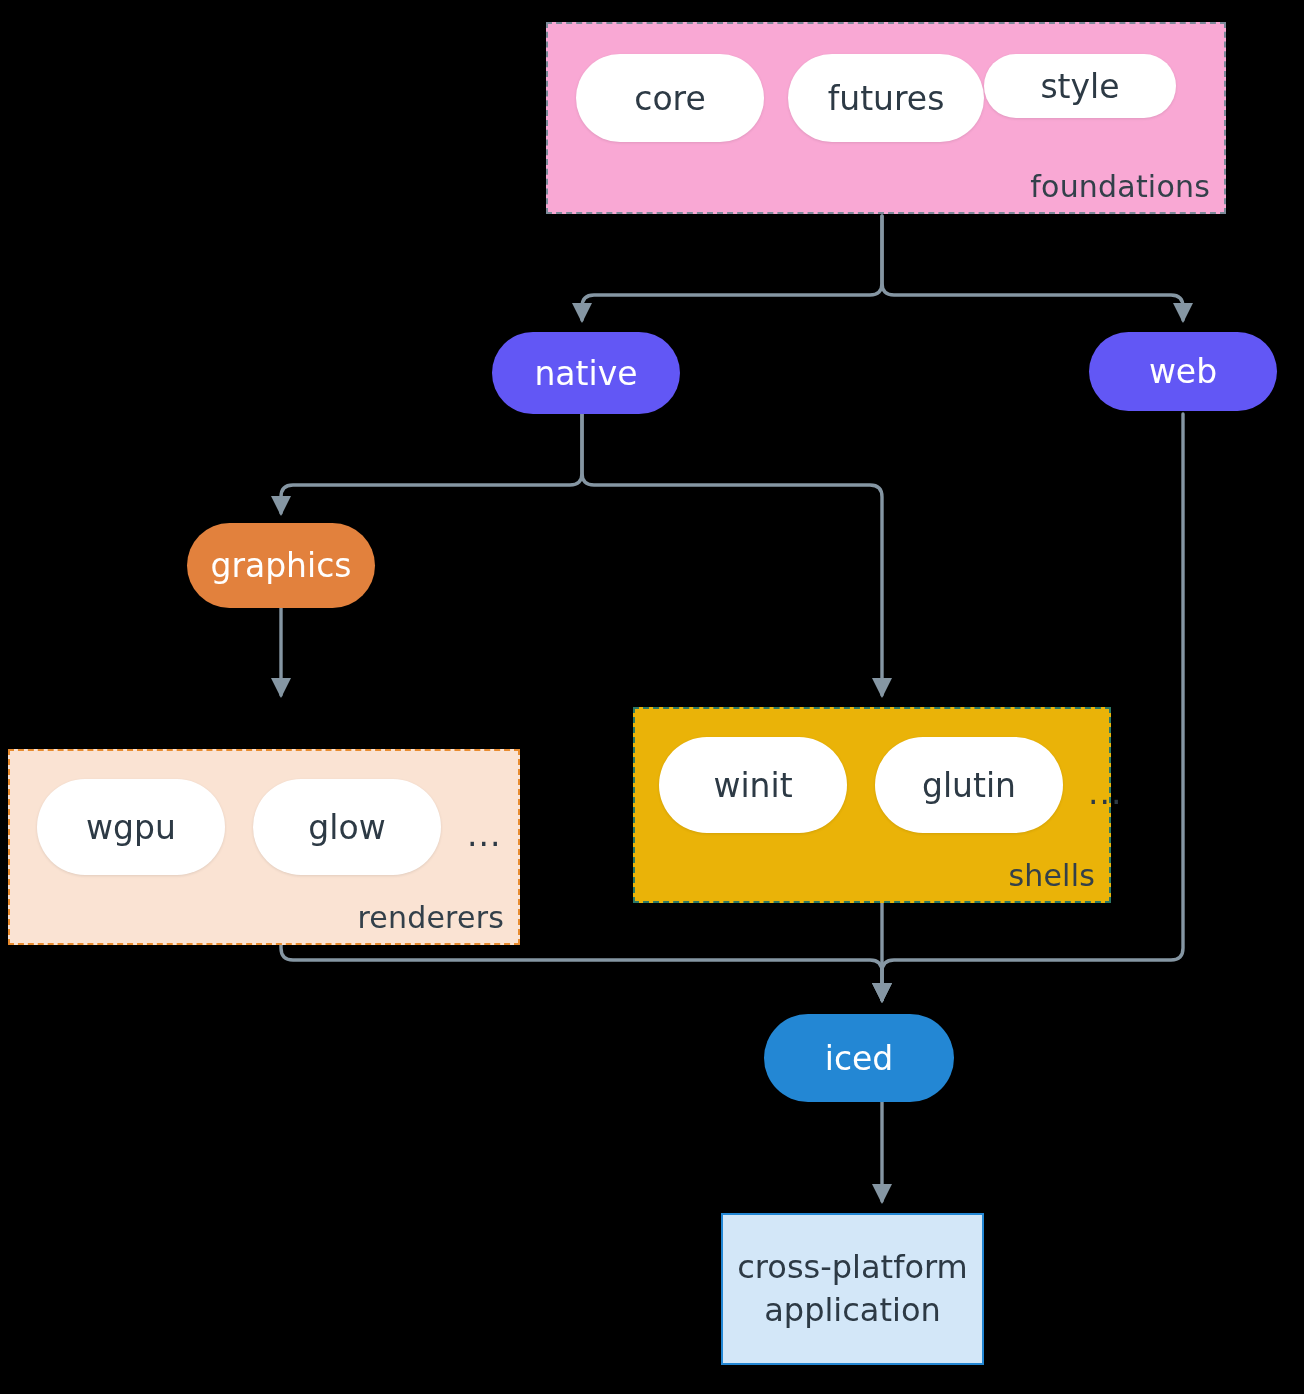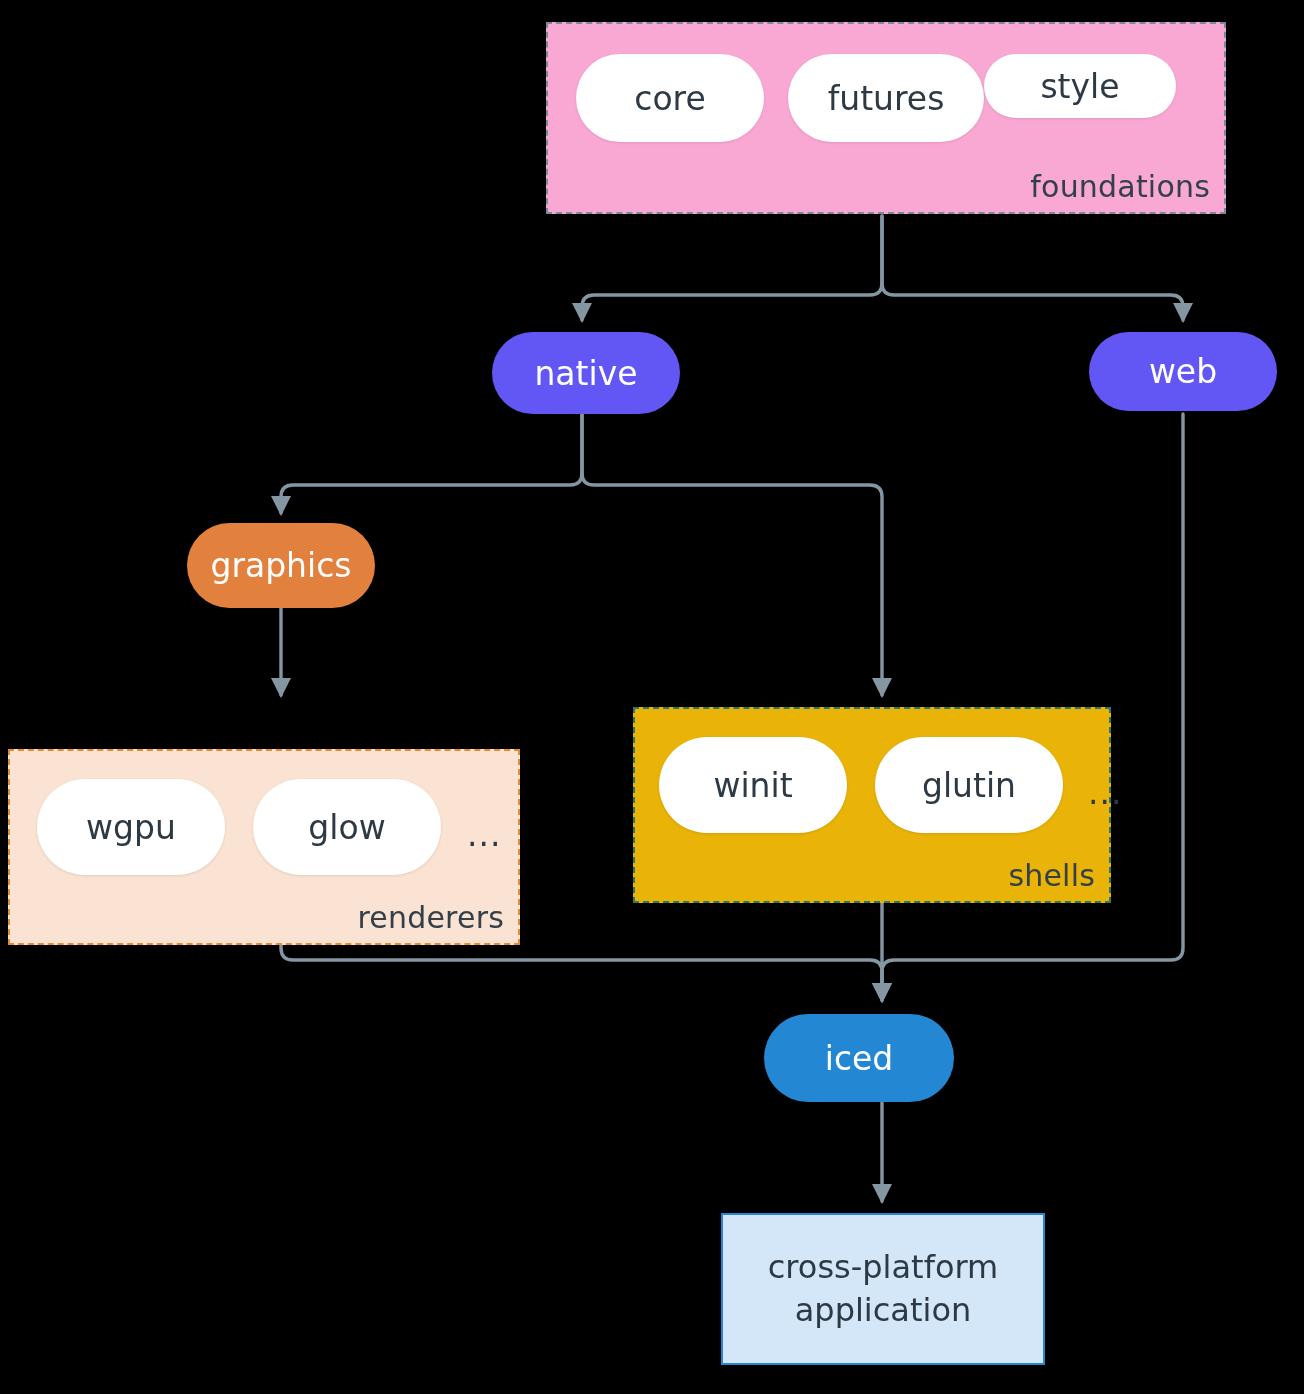--- a/index.html
+++ b/index.html
@@ -109,21 +109,21 @@
     color: #2d3a45;
     letter-spacing: 1px;
     line-height: 1;
   }
 
   
   #node-application {
     position: absolute;
     left: 721px;
     top: 1213px;
-    width: 324px;
+    width: 263px;
     height: 152px;
     box-sizing: border-box;
     background: #d3e7f8;
     border: 2px solid #2387d4;
     display: flex;
     flex-direction: column;
     align-items: center;
     justify-content: center;
     font-size: 32px;
     color: #2d3a45;

